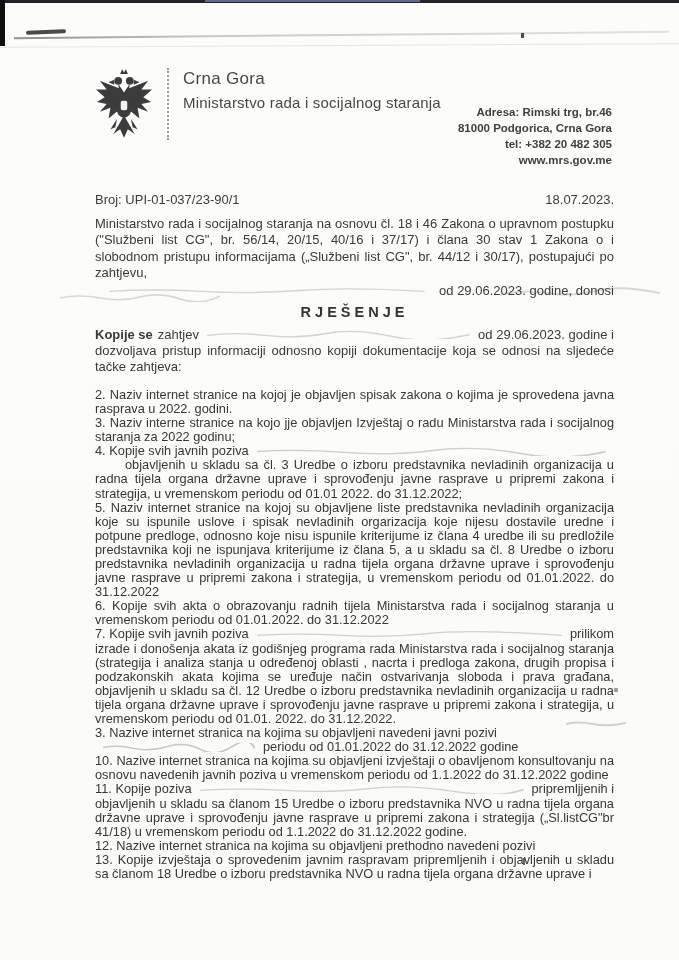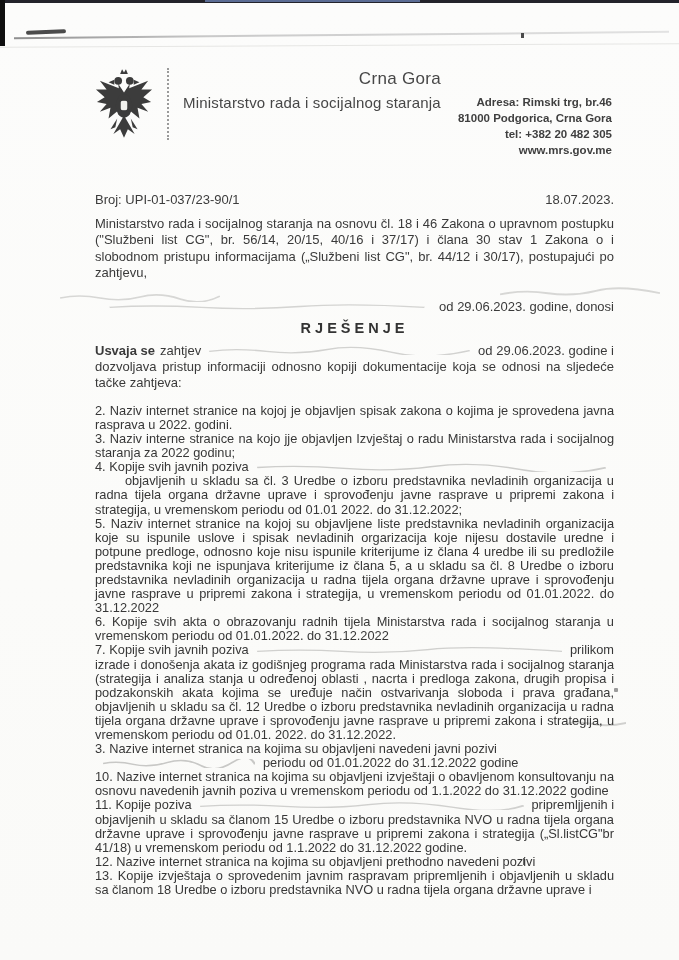--- a/index.html
+++ b/index.html
@@ -20,34 +20,34 @@
   .dash-mark{position:absolute;top:30px;left:26px;width:40px;height:4px;background:#4b4b4b;border-radius:2px;transform:rotate(-2deg);}
   .speck{position:absolute;background:#4a4a4a;}
   .sp1{top:33px;left:521px;width:3px;height:5px;}
   .sp2{top:858px;left:523px;width:2px;height:7px;background:#6a6a6a;}
   .sp3{top:688px;left:614px;width:4px;height:4px;background:#9a9a9a;border-radius:1px;}
   .smudge{position:absolute;opacity:.8;}
 
   
   .brand{position:absolute;left:95px;top:68px;display:flex;}
   .crest{width:58px;height:72px;}
-  .brand-text{margin-left:14px;padding-left:14px;border-left:2px dotted #9a9a9a;padding-top:1px;text-align:right;}
+  .brand-text{margin-left:14px;padding-left:14px;border-left:2px dotted #9a9a9a;padding-top:1px;}
   .country{font-size:17px;color:#474747;letter-spacing:.3px;}
   .ministry{font-size:15px;color:#474747;margin-top:5px;letter-spacing:.2px;}
 
-  .address{position:absolute;right:67px;top:94px;text-align:right;
+  .address{position:absolute;right:67px;top:104px;text-align:right;
     font-size:11.5px;font-weight:700;color:#3f3f3f;line-height:16px;}
 
   .meta{position:absolute;left:95px;top:192px;width:519px;display:flex;
     justify-content:space-between;font-size:13px;color:#3c3c3c;text-align:center;}
 
   
   .content{position:absolute;left:95px;top:216px;width:519px;}
   .intro{margin:0;text-align:justify;font-size:13px;line-height:16.4px;color:#3a3a3a;}
-  .intro-date-row{display:flex;align-items:center;font-size:13px;margin-top:17px;}
+  .intro-date-row{display:flex;align-items:center;font-size:13px;margin-top:1px;}
   .intro-date-spacer{width:205px;height:8px;}
   .doc-title{margin:6px 0 0 0;text-align:center;font-size:14.5px;font-weight:700;
     letter-spacing:4px;color:#333;}
   .decision-row{display:flex;align-items:baseline;font-size:13px;margin-top:7px;line-height:16.4px;}
   .bold{font-weight:700;}
   .gap6{display:inline-block;width:5px;}
   .squig{flex:1;height:9px;margin:0 8px;align-self:center;}
   .squig svg{display:block;width:100%;height:100%;}
   .decision-body{margin:0;text-align:justify;font-size:13px;line-height:16.4px;}
 
@@ -127,21 +127,21 @@
         <svg viewBox="0 0 100 10" preserveAspectRatio="none">
             <path d="M2,6 Q15,3 30,6 T60,5 T98,6" fill="none" stroke="#d4d4d2" stroke-width="1.5"></path>
           </svg>
       </span>
       <span>od 29.06.2023. godine, donosi</span>
     </div>
 
     <h1 class="doc-title">RJEŠENJE</h1>
 
     <div class="decision-row">
-      <span class="nowrap"><span class="bold">Usvaja se</span><span class="gap6"></span><span>zahtjev</span></span>
+      <span class="nowrap"><span class="bold">Kopije se</span><span class="gap6"></span><span>zahtjev</span></span>
       <span class="squig">
         <svg viewBox="0 0 100 10" preserveAspectRatio="none">
             <path d="M0,6 Q10,2 22,6 T45,4 T70,7 T100,5" fill="none" stroke="#d2d2d0" stroke-width="1.4"></path>
           </svg>
       </span>
       <span class="nowrap">od 29.06.2023. godine i</span>
     </div>
     <p class="decision-body">dozvoljava pristup informaciji odnosno kopiji dokumentacije koja se odnosi na sljedeće tačke zahtjeva:</p>
 
     <div class="items">

